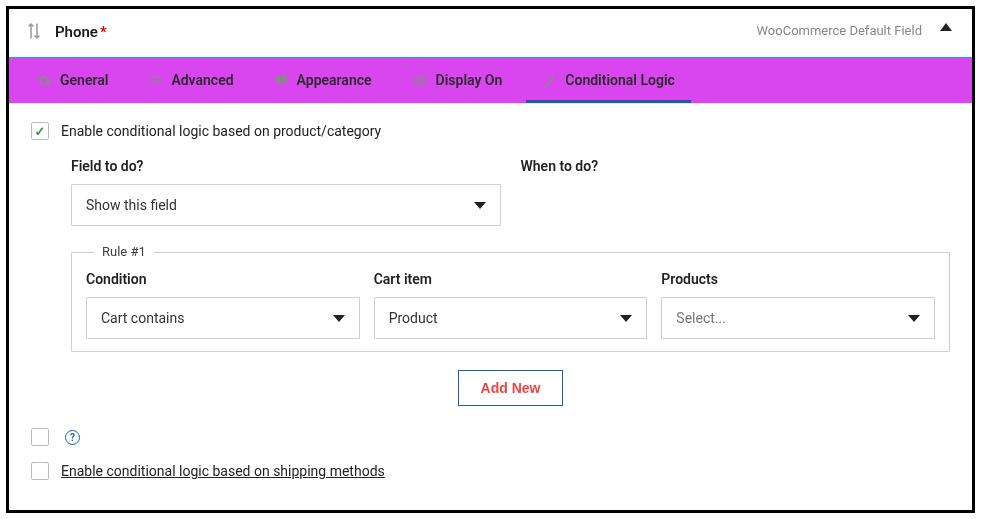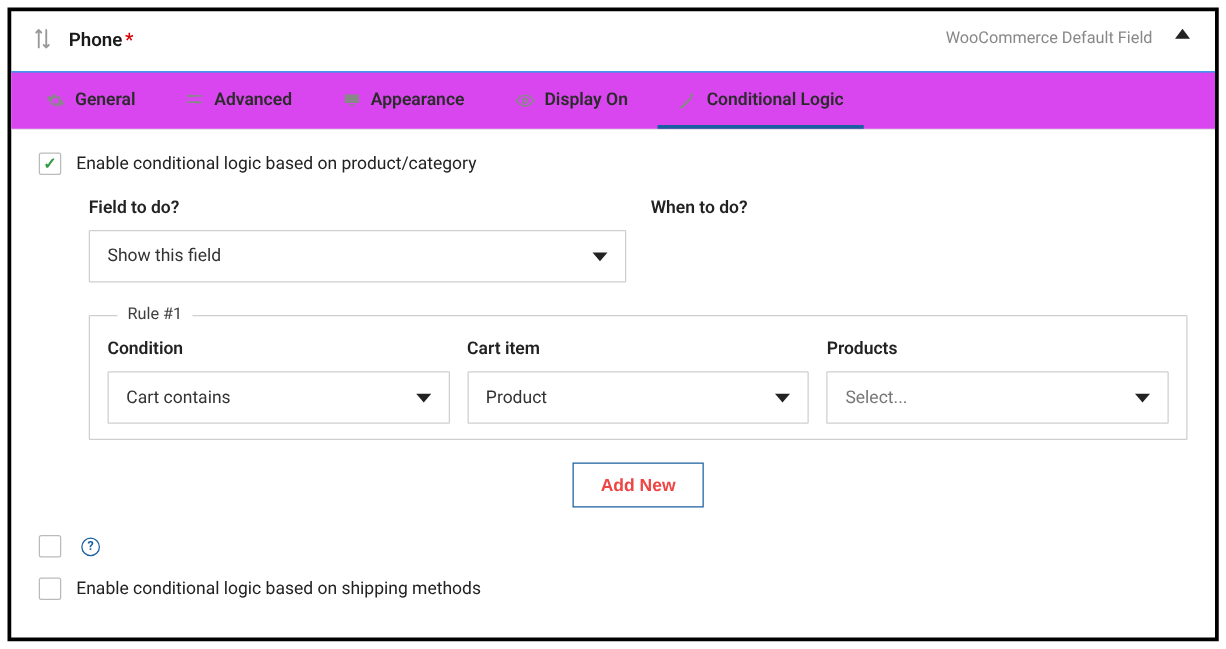--- a/index.html
+++ b/index.html
@@ -165,21 +165,21 @@
       border: 1.5px solid #1a5fa0;
       border-radius: 50%;
       color: #1a5fa0;
       font-size: 10px;
       font-weight: bold;
       align-items: center;
       justify-content: center;
       margin-left: 4px;
     }
     .check-row.secondary { margin-top: 22px; margin-bottom: 0; }
-    .check-row.secondary + .check-row.secondary { margin-top: 16px; }
+    .check-row.secondary + .check-row.secondary { margin-top: 16px; text-decoration: underline; }
   </style>
 </head>
 <body>
 
 <div class="panel">
 
   <div class="header">
     <span class="drag-icon">
       <svg width="14" height="16" viewBox="0 0 14 16">
           <path d="M4 1 L4 15 M2 3 L4 1 L6 3 M10 1 L10 15 M8 13 L10 15 L12 13" stroke="#999" stroke-width="1.5" fill="none" stroke-linecap="round"></path>

